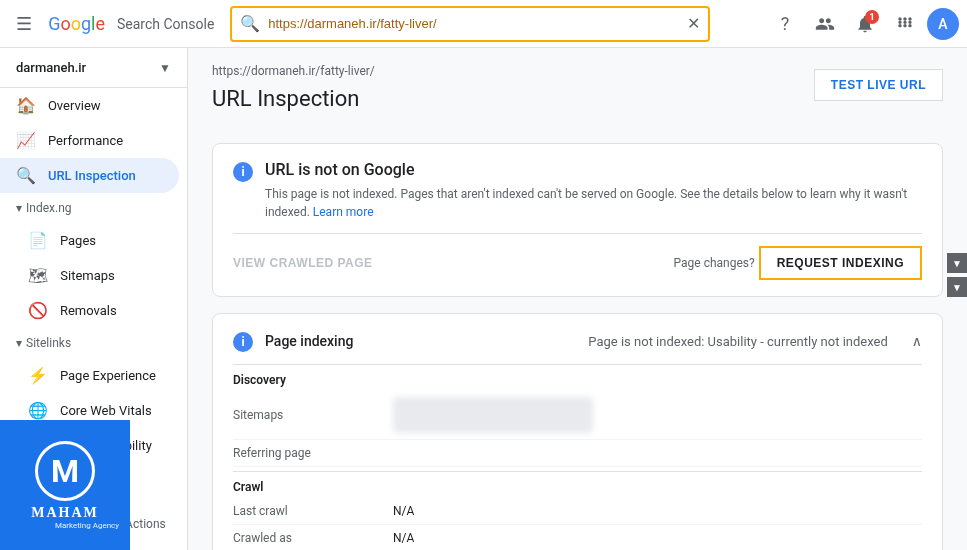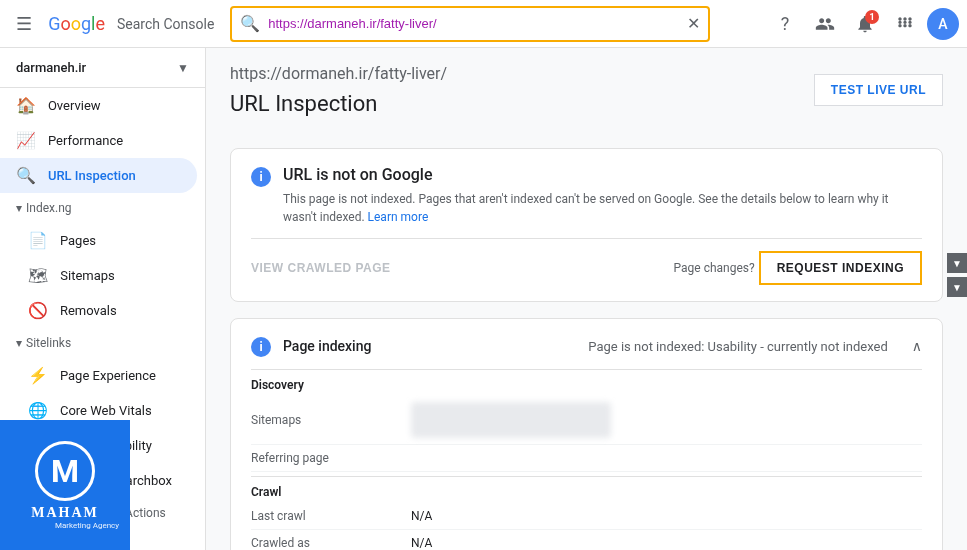--- a/index.html
+++ b/index.html
@@ -56,21 +56,21 @@
       border-radius: 4px;
       padding: 4px 8px;
       background: #fff;
       height: 36px;
     }
     .search-bar input {
       flex: 1;
       border: none;
       outline: none;
       font-size: 13px;
-      color: #a21caf;
+      color: #a16207;
       background: transparent;
     }
     .search-icon-sm { color: #5f6368; margin-right: 8px; font-size: 16px; }
     .clear-icon { color: #5f6368; cursor: pointer; font-size: 16px; }
 
     
     .header-right {
       display: flex;
       align-items: center;
       gap: 4px;
@@ -109,21 +109,21 @@
 
     
     .layout {
       display: flex;
       margin-top: 48px;
       height: calc(100vh - 48px);
     }
 
     
     .sidebar {
-      width: 206px;
+      width: 188px;
       background: #fff;
       border-right: 1px solid #e0e0e0;
       overflow-y: auto;
       flex-shrink: 0;
       padding-bottom: 16px;
     }
 
     .property-selector {
       display: flex;
       align-items: center;
@@ -169,21 +169,21 @@
 
     
     .main-content {
       flex: 1;
       overflow-y: auto;
       padding: 16px 24px;
       background: #f8f9fa;
     }
 
     .breadcrumb {
-      font-size: 16px;
+      font-size: 12px;
       color: #5f6368;
       margin-bottom: 8px;
     }
 
     .page-title {
       font-size: 22px;
       font-weight: 400;
       color: #202124;
       margin-bottom: 16px;
     }

